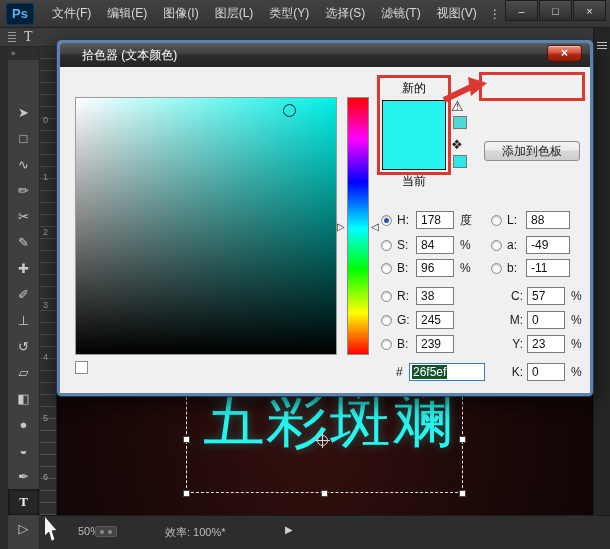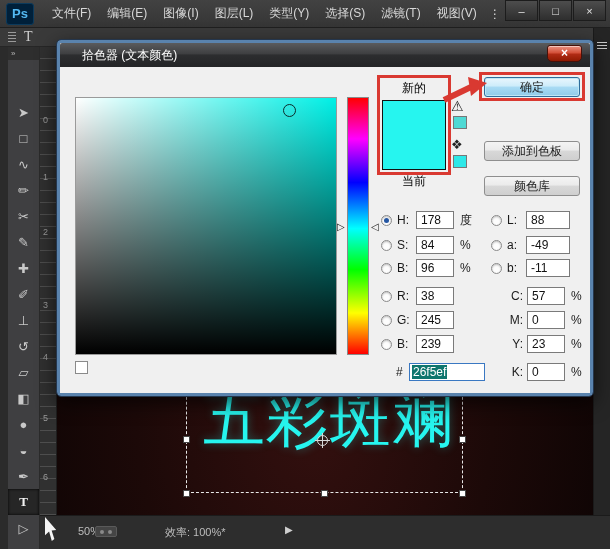--- a/index.html
+++ b/index.html
@@ -136,21 +136,21 @@
   .radio.sel::after { content:""; position:absolute; left:2px; top:2px; width:5px; height:5px;
                       border-radius:50%; background:#2456a2; }
   .vlabel { width:19px; }
   .vlabel.r { width:19px; text-align:right; margin-right:4px; }
   .vfield { width:38px; height:18px; background:#fff; border:1px solid #7a7a7a; font-size:12px;
             padding:0 4px; color:#111; font-family:"Liberation Sans", sans-serif; }
   .vfield.wide { width:44px; }
   .vunit { margin-left:6px; }
   .hex-field { width:76px; height:18px; background:#fff; border:1px solid #3a78c2; font-size:12px;
                padding:0 2px; display:flex; align-items:center; }
-  .hex-sel { background:#0f766e; color:#fff; padding:0 1px; }
+  .hex-sel { background:#14532d; color:#fff; padding:0 1px; }
   .checkbox { width:13px; height:13px; background:#fff; border:1px solid #8a8a8a; margin-right:7px; }
   .chk-row { position:absolute; left:15px; top:294px; display:flex; align-items:center;
              font-size:12px; color:#1a1a1a; }
 </style>
 </head>
 <body>
 
 <div class="app">
 
   <div class="menubar">
@@ -249,23 +249,21 @@
         <div class="half" style="background:#26f5ef"></div>
         <div class="half" style="background:#26f5ef"></div>
       </div>
       <div class="swatch-label" style="left:322px;top:106px">当前</div>
 
       <span class="gamut-warn">⚠</span>
       <div class="mini-swatch" style="left:393px;top:49px;background:#4fd9d4"></div>
       <span class="cube-icon">❖</span>
       <div class="mini-swatch" style="left:393px;top:88px;background:#2ee8e8"></div>
 
-      <div class="dlg-btn default" style="top:10px">确定</div>
       <div class="dlg-btn" style="top:74px">添加到色板</div>
-      <div class="dlg-btn" style="top:109px">颜色库</div>
 
       <div class="anno" style="left:317px;top:8px;width:74px;height:100px"></div>
       <div class="anno" style="left:419px;top:5px;width:106px;height:29px"></div>
       <svg class="anno-arrow" viewBox="0 0 46 28">
         <line x1="3" y1="25" x2="30" y2="12" stroke="#d93931" stroke-width="6"></line>
         <polygon points="27,2 46,8 30,21" fill="#d93931"></polygon>
       </svg>
 
       <div class="vrow" style="left:321px;top:143px">
         <span class="radio sel"></span>

